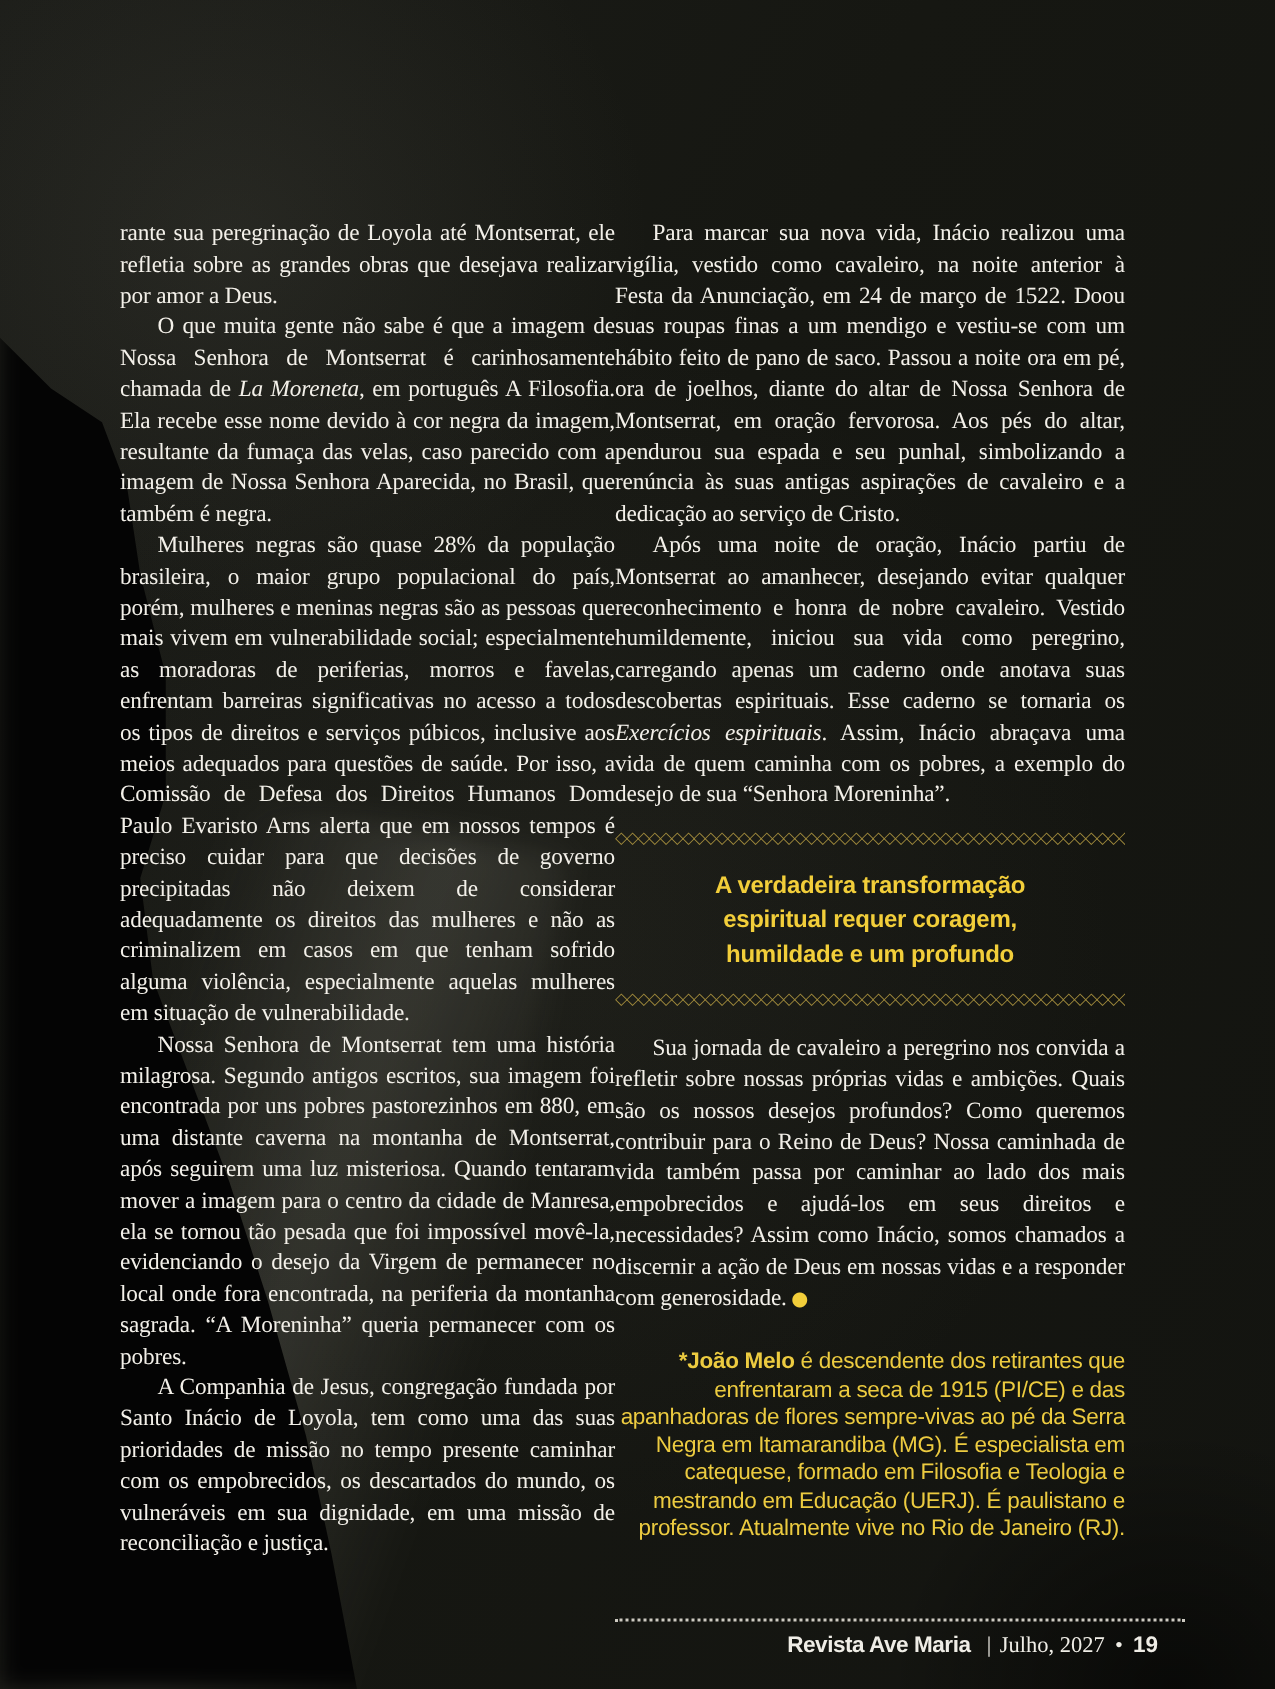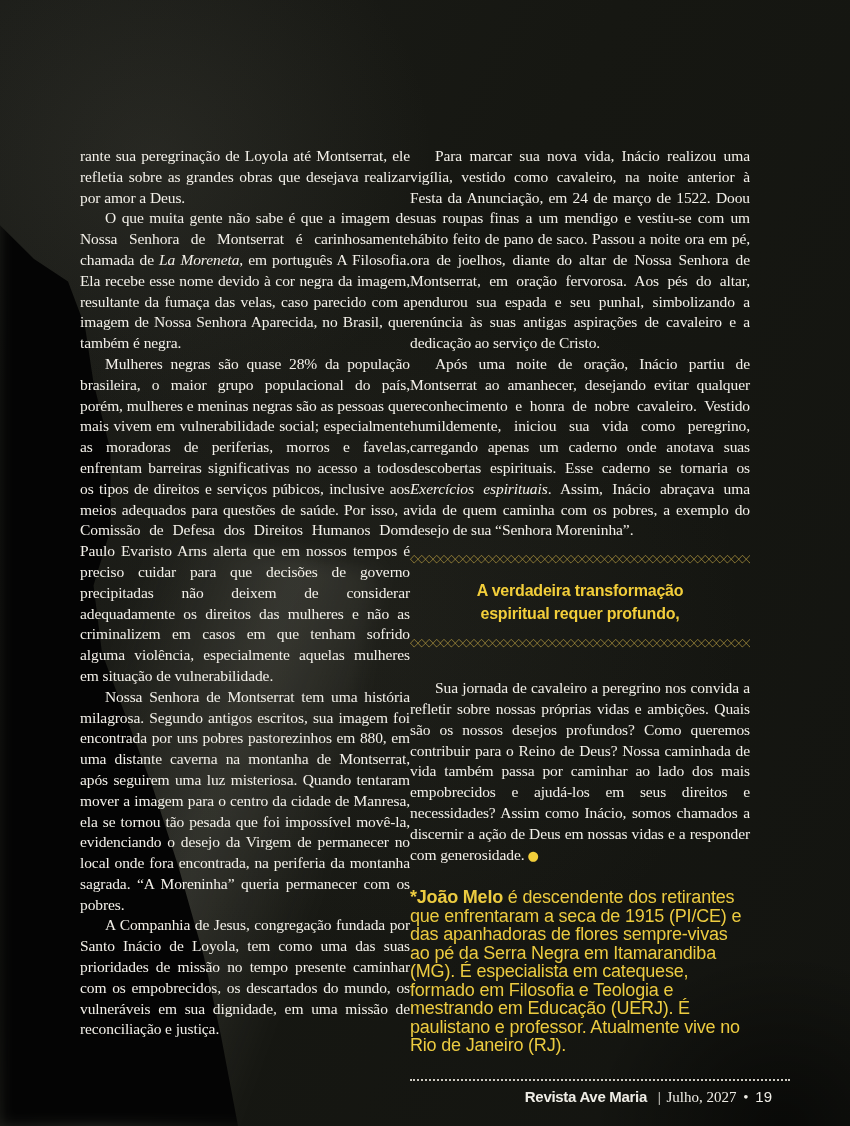--- a/index.html
+++ b/index.html
@@ -76,35 +76,35 @@
   }
   .quote{
     margin:13px 0 10px 0;
     text-align:center;
     color:var(--accent-yellow);
     font-family:"Liberation Sans", sans-serif;
     font-weight:bold;
     font-size:16px;line-height:23px;
     letter-spacing:-0.2px;
   }
-  .closing{margin-top:28px;}
+  .closing{margin-top:16px;}
   .endmark{
     color:var(--accent-yellow);
     font-size:13px;
     margin-left:3px;
     text-indent:0;
     font-family:"DejaVu Sans", sans-serif;
   }
   
   .bio{
     margin-top:22px;
-    text-align:left;
+    text-align:right;
     color:var(--bio-yellow);
     font-family:"Liberation Sans", sans-serif;
-    font-size:18px;line-height:18.5px;
+    font-size:15px;line-height:18.5px;
     letter-spacing:-0.2px;
   }
   .bio strong{font-weight:bold;}
   
   .footer{
     position:absolute;
     left:410px;right:60px;bottom:20px;
   }
   .footer-rule{
     border-top:2px dotted #cdcac1;
@@ -124,21 +124,21 @@
     letter-spacing:-0.3px;
   }
   .footer-text .sep{
     font-family:"Liberation Serif", serif;
     margin:0 2px 0 7px;
   }
   .footer-text .issue{font-family:"Liberation Serif", serif;}
   .footer-text .bullet{margin:0 3px;}
   .footer-text .pagenum{
     font-family:"Liberation Sans", sans-serif;
-    font-weight:normal;
+    font-weight:bold;
   }
 </style>
 </head>
 <body>
 
 <div class="page">
 
   <div class="bg-base"></div>
   <div class="bg-rimlight"></div>
   <div class="bg-silhouette"></div>
@@ -154,21 +154,22 @@
       <p class="body-p">A Companhia de Jesus, congregação fundada por Santo Inácio de Loyola, tem como uma das suas prioridades de missão no tempo presente caminhar com os empobrecidos, os descartados do mundo, os vulneráveis em sua dignidade, em uma missão de reconciliação e justiça.</p>
     </div>
 
     <div class="col col-right">
       <p class="body-p">Para marcar sua nova vida, Inácio realizou uma vigília, vestido como cavaleiro, na noite anterior à Festa da Anunciação, em 24 de março de 1522. Doou suas roupas finas a um mendigo e vestiu-se com um hábito feito de pano de saco. Passou a noite ora em pé, ora de joelhos, diante do altar de Nossa Senhora de Montserrat, em oração fervorosa. Aos pés do altar, pendurou sua espada e seu punhal, simbolizando a renúncia às suas antigas aspirações de cavaleiro e a dedicação ao serviço de Cristo.</p>
       <p class="body-p"><span>Após uma noite de oração, Inácio partiu de Montserrat ao amanhecer, desejando evitar qualquer reconhecimento e honra de nobre cavaleiro. Vestido humildemente, iniciou sua vida como peregrino, carregando apenas um caderno onde anotava suas descobertas espirituais. Esse caderno se tornaria os </span><em>Exercícios espirituais</em><span>. Assim, Inácio abraçava uma vida de quem caminha com os pobres, a exemplo do desejo de sua “Senhora Moreninha”.</span></p>
 
       <div class="divider">◇◇◇◇◇◇◇◇◇◇◇◇◇◇◇◇◇◇◇◇◇◇◇◇◇◇◇◇◇◇◇◇◇◇◇◇◇◇◇◇◇◇◇◇◇◇◇◇◇◇◇◇◇◇◇◇◇◇◇◇◇◇◇◇◇◇◇◇◇◇</div>
       <div class="quote">
         <div>A verdadeira transformação</div>
-        <div>espiritual requer profundo,</div>
+        <div>espiritual requer coragem,</div>
+        <div>humildade e um profundo</div>
       </div>
       <div class="divider">◇◇◇◇◇◇◇◇◇◇◇◇◇◇◇◇◇◇◇◇◇◇◇◇◇◇◇◇◇◇◇◇◇◇◇◇◇◇◇◇◇◇◇◇◇◇◇◇◇◇◇◇◇◇◇◇◇◇◇◇◇◇◇◇◇◇◇◇◇◇</div>
 
       <p class="body-p closing"><span>Sua jornada de cavaleiro a peregrino nos convida a refletir sobre nossas próprias vidas e ambições. Quais são os nossos desejos profundos? Como queremos contribuir para o Reino de Deus? Nossa caminhada de vida também passa por caminhar ao lado dos mais empobrecidos e ajudá-los em seus direitos e necessidades? Assim como Inácio, somos chamados a discernir a ação de Deus em nossas vidas e a responder com generosidade.</span><span class="endmark">●</span></p>
 
       <div class="bio"><strong>*João Melo</strong><span> é descendente dos retirantes que enfrentaram a seca de 1915 (PI/CE) e das apanhadoras de flores sempre-vivas ao pé da Serra Negra em Itamarandiba (MG). É especialista em catequese, formado em Filosofia e Teologia e mestrando em Educação (UERJ). É paulistano e professor. Atualmente vive no Rio de Janeiro (RJ).</span></div>
     </div>
   </div>
 
   <div class="footer">

